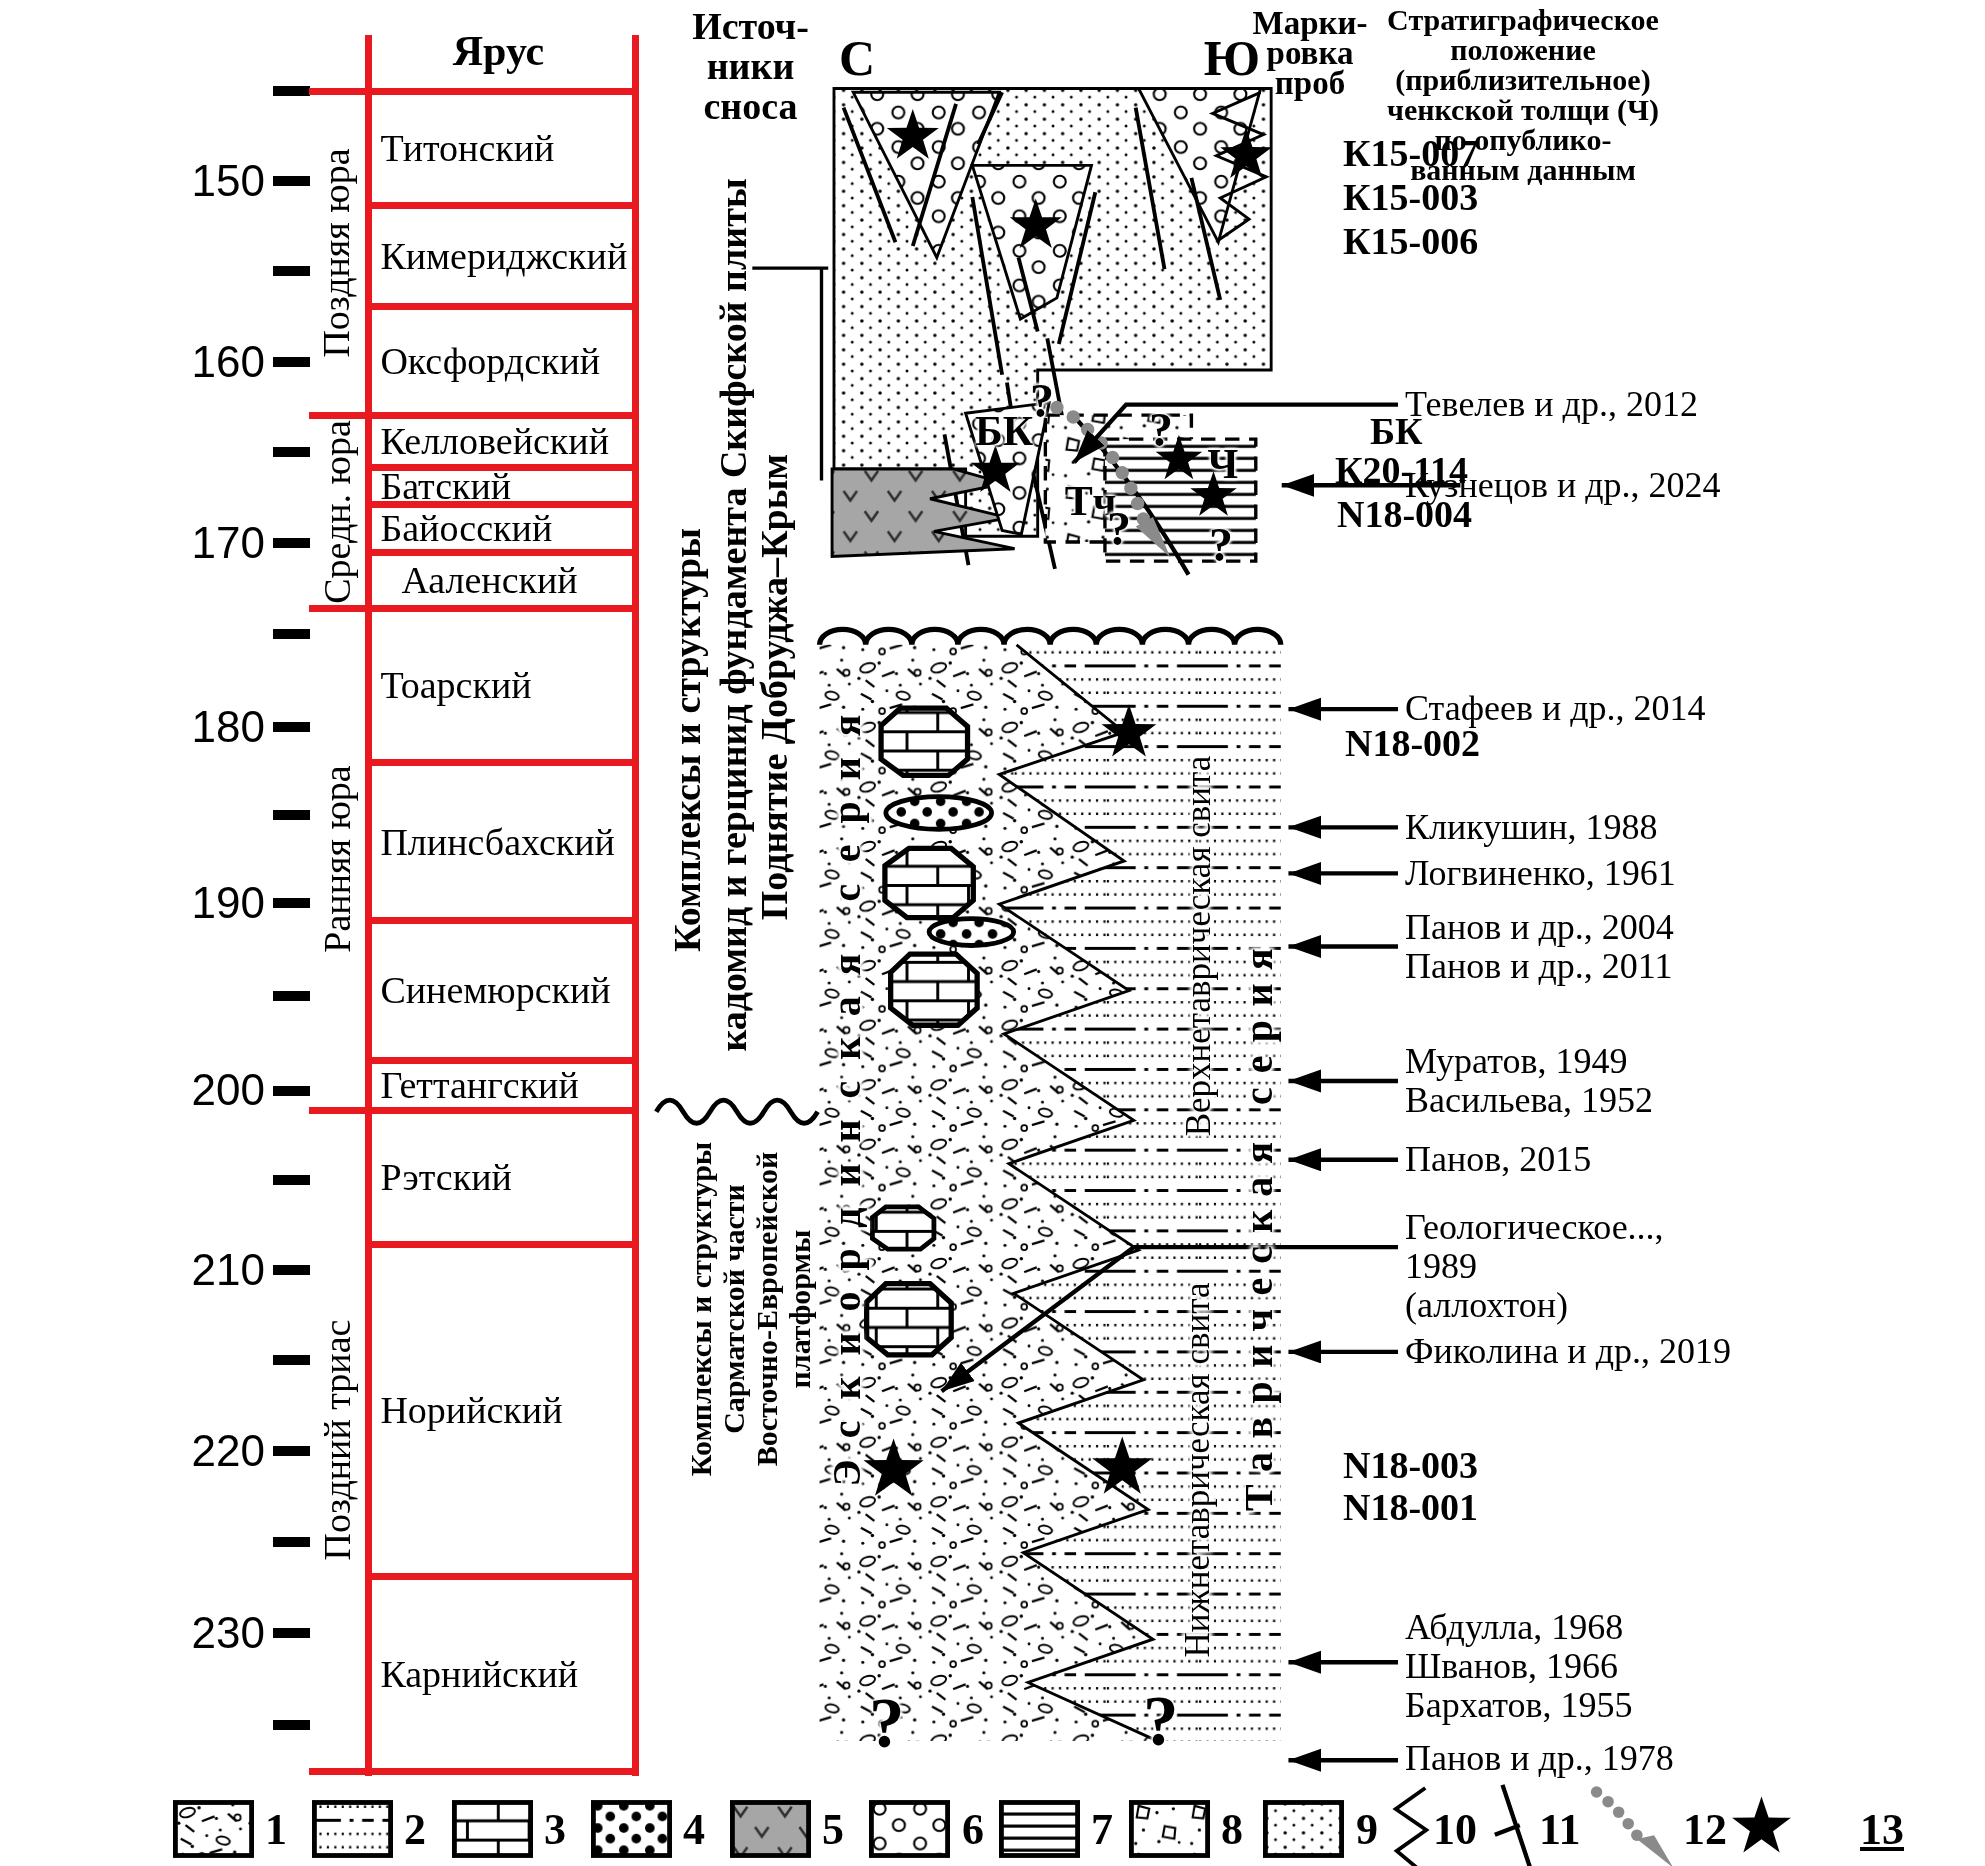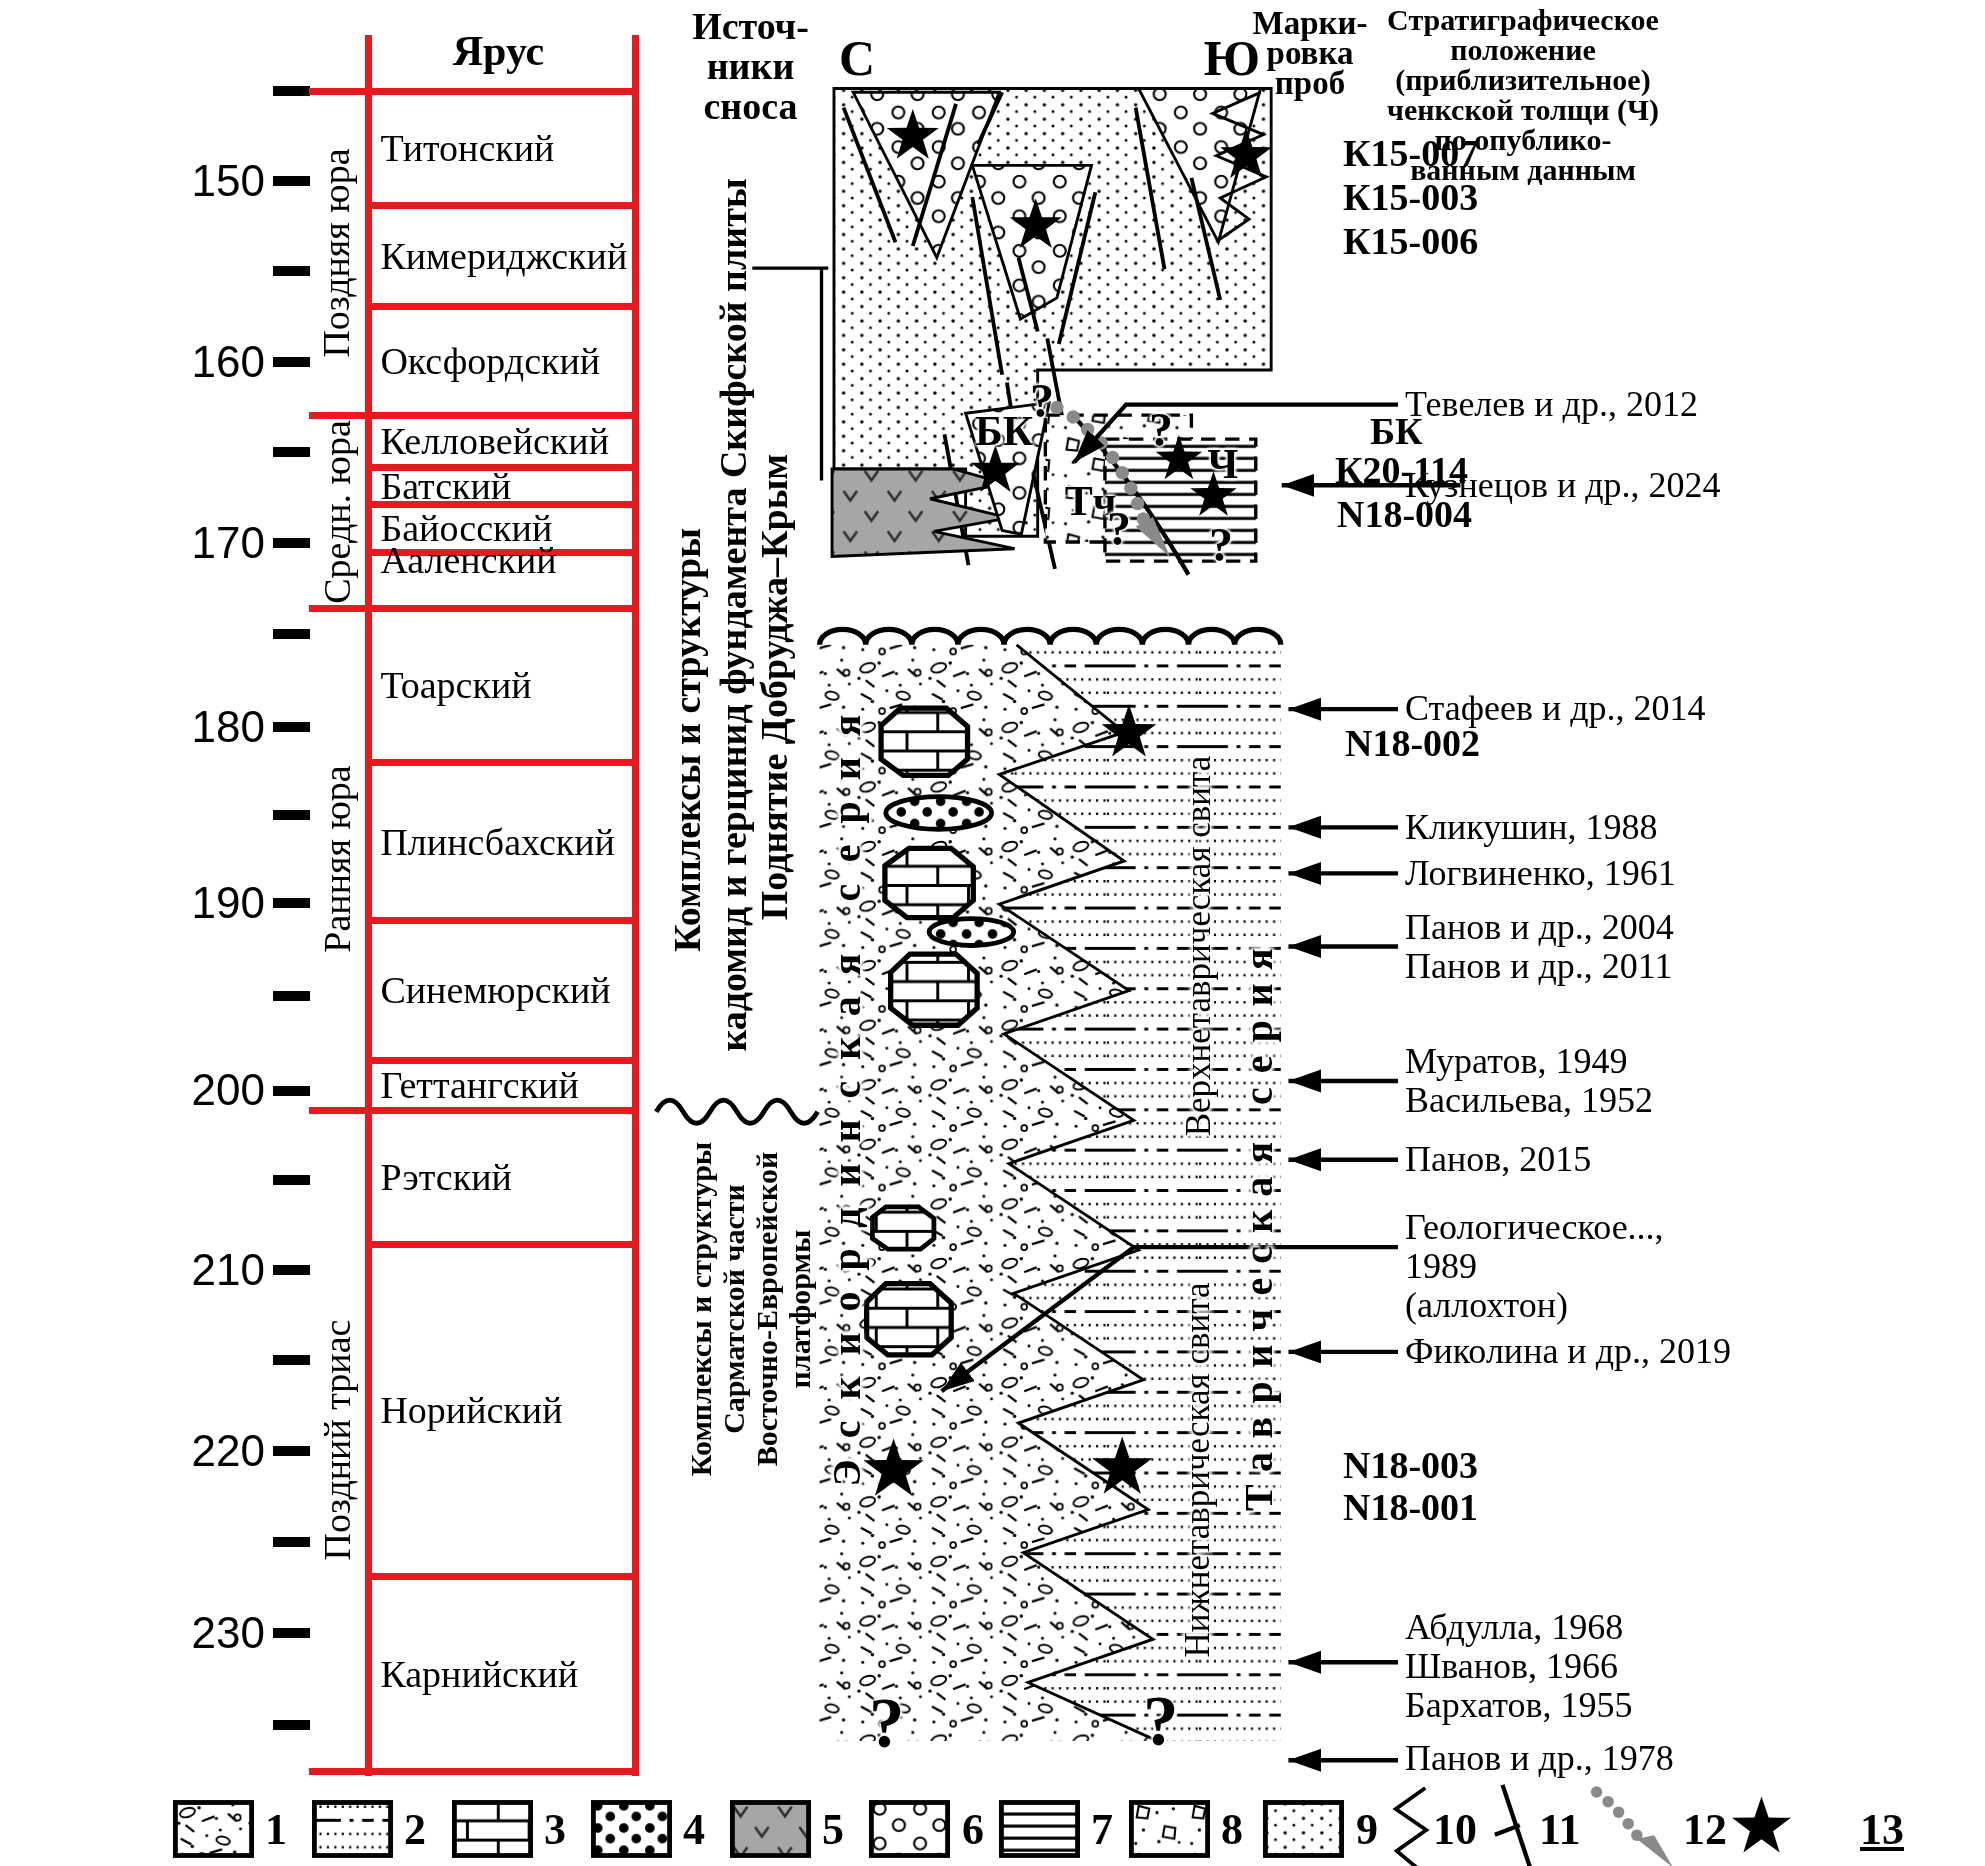--- a/index.html
+++ b/index.html
@@ -279,21 +279,21 @@
       <div class="redline" style="left: 365px; top: 1241px; width: 274px;"></div>
       <div class="redline" style="left: 365px; top: 1573px; width: 274px;"></div>
     </div>
   <div id="stage-layer">
       <div class="stagebox" style="top: 91px; height: 113px;">Титонский</div>
       <div class="stagebox" style="top: 205px; height: 101px;">Кимериджский</div>
       <div class="stagebox" style="top: 306px; height: 110px;">Оксфордский</div>
       <div class="stagebox" style="top: 415px; height: 52px;">Келловейский</div>
       <div class="stagebox" style="top: 467px; height: 37px;">Батский</div>
       <div class="stagebox" style="top: 504px; height: 47px;">Байосский</div>
-      <div class="stagebox" style="top: 531px; height: 57px;">Ааленский</div>
+      <div class="stagebox" style="top: 551px; height: 57px; margin-left: 21px;">Ааленский</div>
       <div class="stagebox" style="top: 608px; height: 154px;">Тоарский</div>
       <div class="stagebox" style="top: 762px; height: 159px;">Плинсбахский</div>
       <div class="stagebox" style="top: 920px; height: 139px;">Синемюрский</div>
       <div class="stagebox" style="top: 1060px; height: 50px;">Геттангский</div>
       <div class="stagebox" style="top: 1110px; height: 134px;">Рэтский</div>
       <div class="stagebox" style="top: 1244px; height: 331px;">Норийский</div>
       <div class="stagebox" style="top: 1576px; height: 195px;">Карнийский</div>
     </div>
   <div id="epoch-layer">
       <div class="epochlab rot" style="left: 174px; top: 230px; width: 324px; transform-origin: center center;">Поздняя юра</div>

